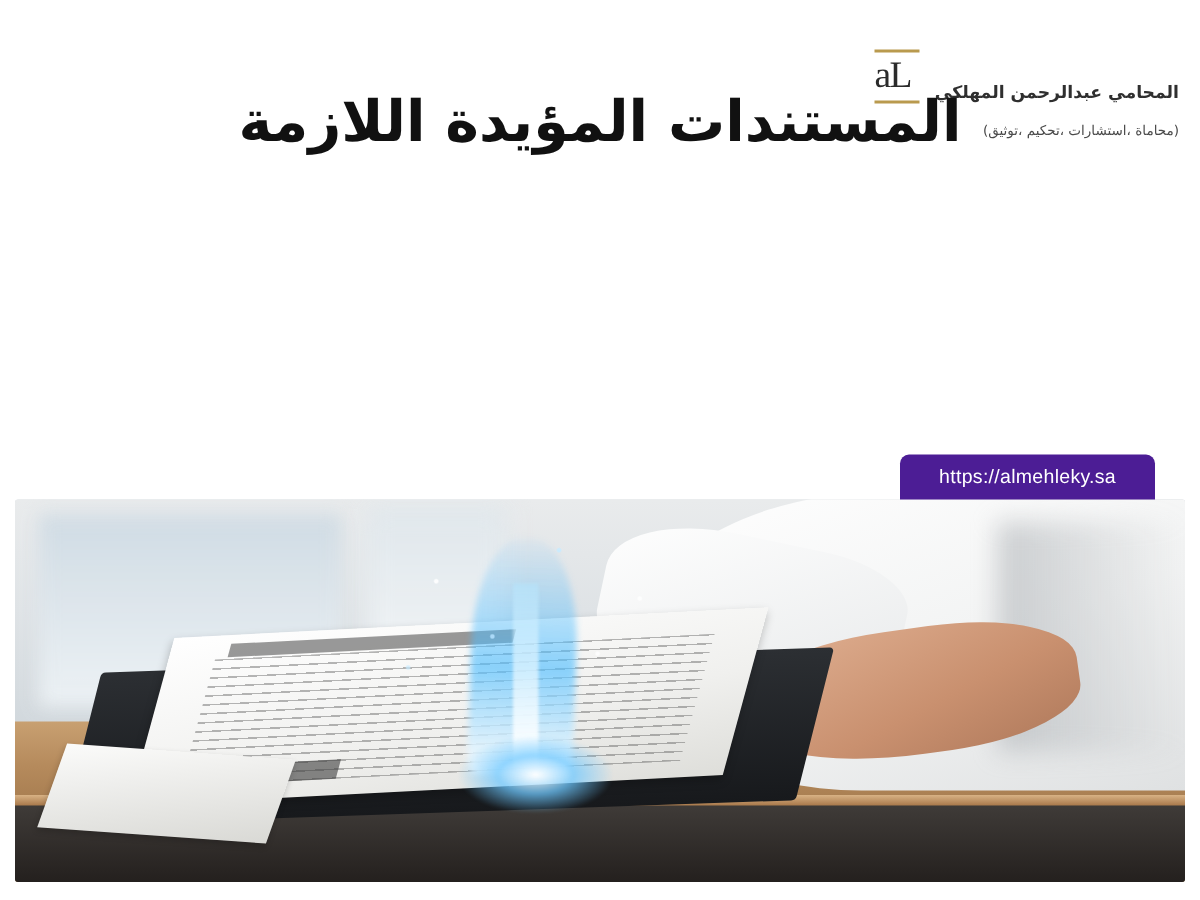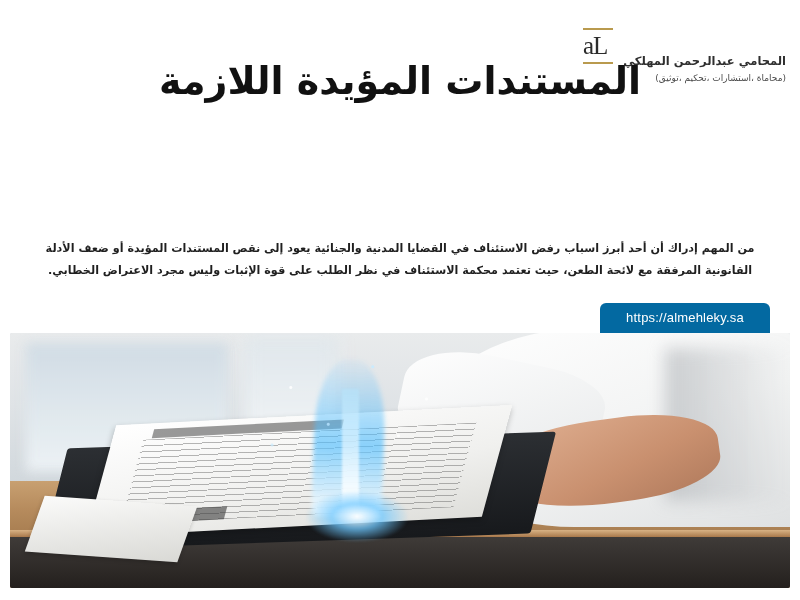--- a/index.html
+++ b/index.html
@@ -75,21 +75,21 @@
     color: #2f2f2f;
     letter-spacing: 1px;
     white-space: nowrap;
     margin-top: 46px;
   }
   .brand-sub {
     font-size: 9px;
     color: #4a4a4a;
     letter-spacing: 0.5px;
     white-space: nowrap;
-    margin-top: 2px;
+    margin-top: 12px;
   }
 
   
   .title-block {
     position: absolute;
     top: 55px;
     right: 0;
     left: 0;
     padding: 0 28px;
     text-align: center;
@@ -113,21 +113,21 @@
     line-height: 1.95;
     color: #1f1f1f;
     font-weight: bold;
   }
 
   
   .url-pill {
     position: absolute;
     top: 303px;
     right: 30px;
-    background: #0369a1;
+    background: #4c1d95;
     color: #ffffff;
     font-size: 13px;
     padding: 7px 26px 8px 26px;
     border-radius: 6px 6px 0 0;
     direction: ltr;
     letter-spacing: 0.2px;
     z-index: 5;
     font-family: "Liberation Sans", sans-serif;
   }
 
@@ -372,21 +372,20 @@
       <div class="bar-top"></div>
       <div class="glyph">aL</div>
       <div class="bar-bottom"></div>
     </div>
   </div>
 
   <div class="title-block">
     <div class="title-line">المستندات المؤيدة اللازمة</div>
   </div>
 
-  <div class="desc-block">من المهم إدراك أن أحد أبرز اسباب رفض الاستئناف في القضايا المدنية والجنائية يعود إلى نقص المستندات المؤيدة أو ضعف الأدلة القانونية المرفقة مع لائحة الطعن، حيث تعتمد محكمة الاستئناف في نظر الطلب على قوة الإثبات وليس مجرد الاعتراض الخطابي.</div>
 
   <div class="url-pill">https://almehleky.sa</div>
 
   <div class="hero">
     <div class="hero-scene">
       <div class="bg-wall"></div>
       <div class="bg-window"></div>
       <div class="bg-window2"></div>
       <div class="bg-dark"></div>
 

